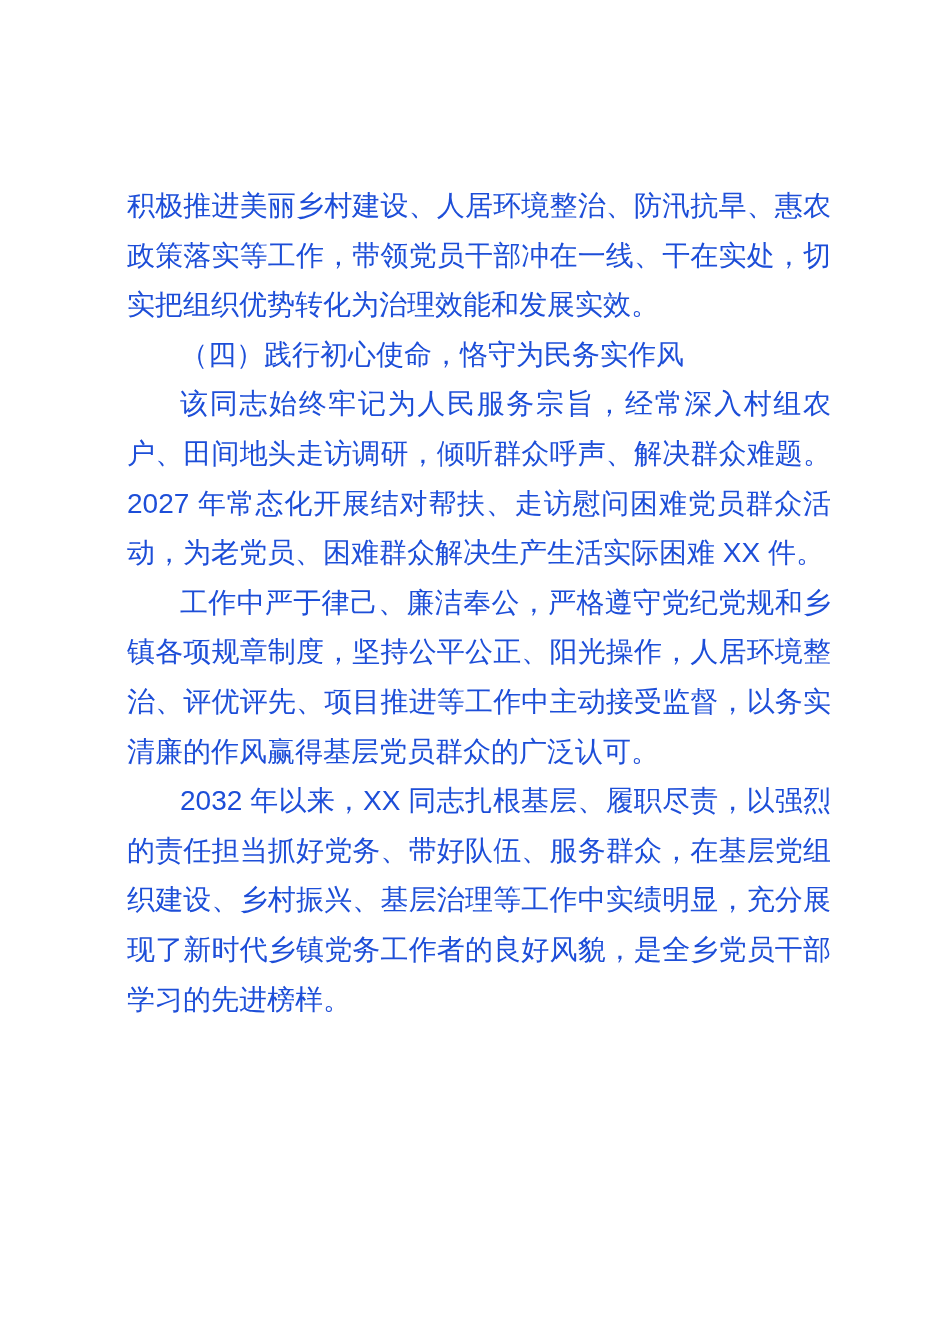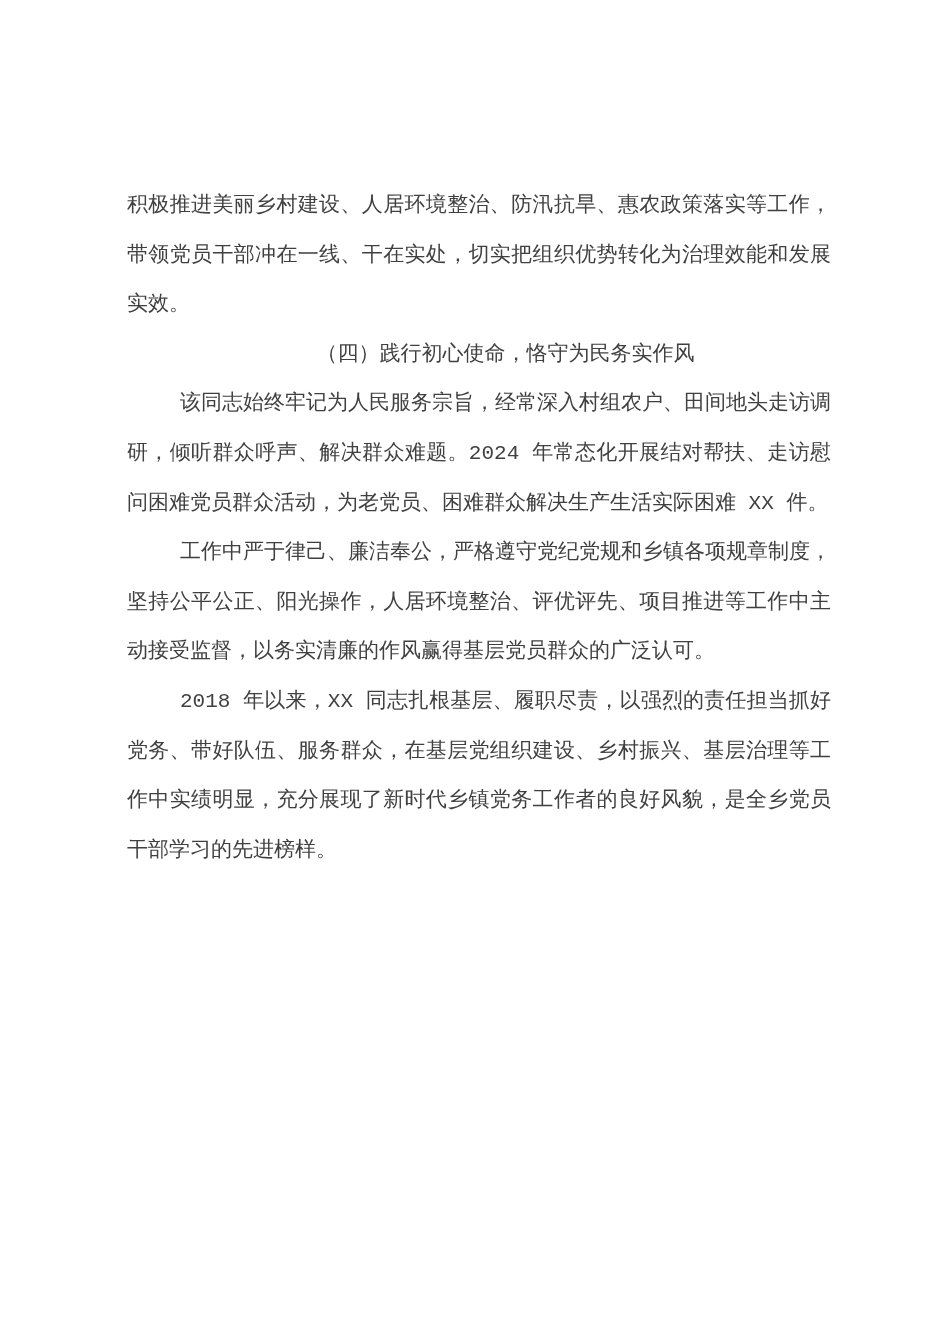--- a/index.html
+++ b/index.html
@@ -11,44 +11,43 @@
       width: 950px;
       height: 1344px;
       position: relative;
       overflow: hidden;
     }
     .page {
       position: absolute;
       left: 127px;
       top: 181px;
       width: 704px;
-      font-family: Liberation Mono, monospace;
-      font-size: 21px;
+      font-family: Liberation Sans, sans-serif;
+      font-size: 28px;
       line-height: 49.6px;
-      color: #404040;
+      color: #1d4ed8;
       letter-spacing: 0px;
     }
     .para {
       margin: 0;
       padding: 0;
       text-align: justify;
       text-align-last: left;
     }
     .indent {
       text-indent: 53px;
     }
     .heading {
       margin: 0;
       padding: 0;
       text-indent: 53px;
-      text-align: center;
     }
   </style>
 </head>
 <body>
 
 <div class="page">
   <p class="para">积极推进美丽乡村建设、人居环境整治、防汛抗旱、惠农政策落实等工作，带领党员干部冲在一线、干在实处，切实把组织优势转化为治理效能和发展实效。</p>
   <p class="heading">（四）践行初心使命，恪守为民务实作风</p>
-  <p class="para indent">该同志始终牢记为人民服务宗旨，经常深入村组农户、田间地头走访调研，倾听群众呼声、解决群众难题。2024 年常态化开展结对帮扶、走访慰问困难党员群众活动，为老党员、困难群众解决生产生活实际困难 XX 件。</p>
+  <p class="para indent">该同志始终牢记为人民服务宗旨，经常深入村组农户、田间地头走访调研，倾听群众呼声、解决群众难题。2027 年常态化开展结对帮扶、走访慰问困难党员群众活动，为老党员、困难群众解决生产生活实际困难 XX 件。</p>
   <p class="para indent">工作中严于律己、廉洁奉公，严格遵守党纪党规和乡镇各项规章制度，坚持公平公正、阳光操作，人居环境整治、评优评先、项目推进等工作中主动接受监督，以务实清廉的作风赢得基层党员群众的广泛认可。</p>
-  <p class="para indent">2018 年以来，XX 同志扎根基层、履职尽责，以强烈的责任担当抓好党务、带好队伍、服务群众，在基层党组织建设、乡村振兴、基层治理等工作中实绩明显，充分展现了新时代乡镇党务工作者的良好风貌，是全乡党员干部学习的先进榜样。</p>
+  <p class="para indent">2032 年以来，XX 同志扎根基层、履职尽责，以强烈的责任担当抓好党务、带好队伍、服务群众，在基层党组织建设、乡村振兴、基层治理等工作中实绩明显，充分展现了新时代乡镇党务工作者的良好风貌，是全乡党员干部学习的先进榜样。</p>
 </div>
 
 </body></html>

